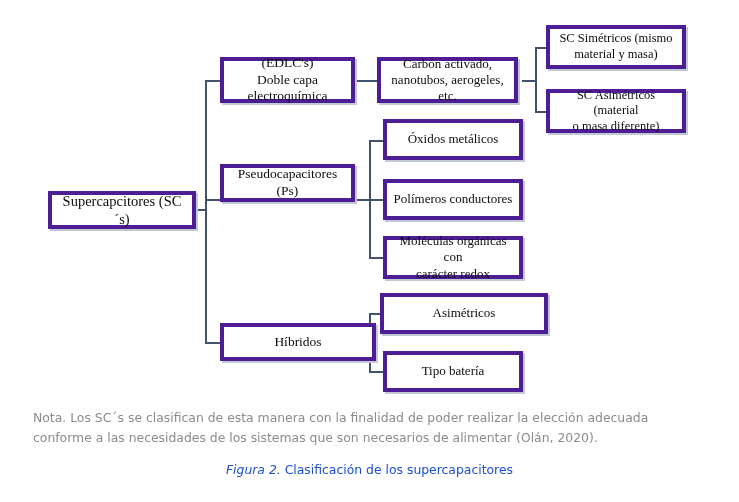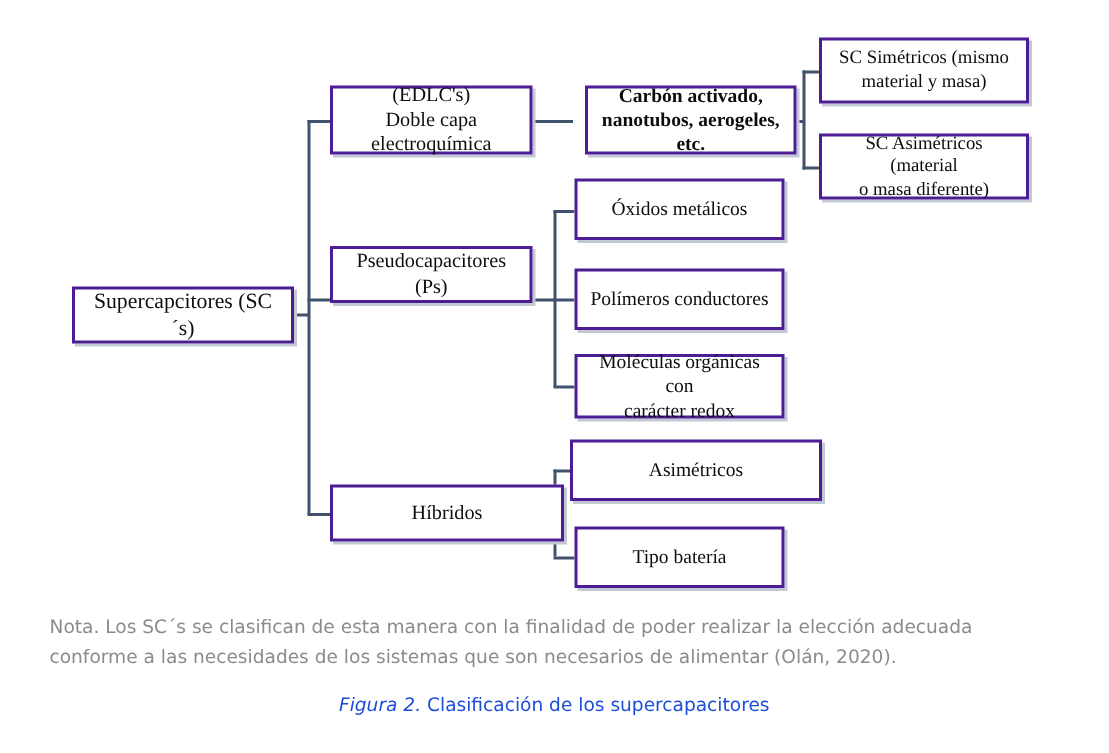--- a/index.html
+++ b/index.html
@@ -30,21 +30,21 @@
     background: #41526c;
   }
   .line.h { height: 2px; }
   .line.v { width: 2px; }
 
   
   .node {
     position: absolute;
     box-sizing: border-box;
     background: #ffffff;
-    border: 2px solid #4c1d95;
+    border: 4px solid #4c1d95;
     box-shadow: 2px 2px 0 0 #c3c9d4;
     display: flex;
     align-items: center;
     justify-content: center;
     text-align: center;
     line-height: 1.25;
     color: #0d0d0d;
     padding: 2px 5px;
   }
   .node span { display: block; }
@@ -123,21 +123,21 @@
     <span>Supercapcitores (SC´s)</span>
   </div>
 
   <div class="node lvl1" style="left:220px; top:57px; width:135px; height:46px;">
     <div>
       <span>(EDLC's)</span>
       <span>Doble capa electroquímica</span>
     </div>
   </div>
 
-  <div class="node lvl2" style="left:390px; top:57px; width:141px; height:46px;font-weight:bold;">
+  <div class="node lvl2" style="left:377px; top:57px; width:141px; height:46px;">
     <div>
       <span>Carbón activado,</span>
       <span>nanotubos, aerogeles, etc.</span>
     </div>
   </div>
 
   <div class="node lvl3" style="left:546px; top:25px; width:140px; height:44px;">
     <div>
       <span>SC Simétricos (mismo</span>
       <span>material y masa)</span>

